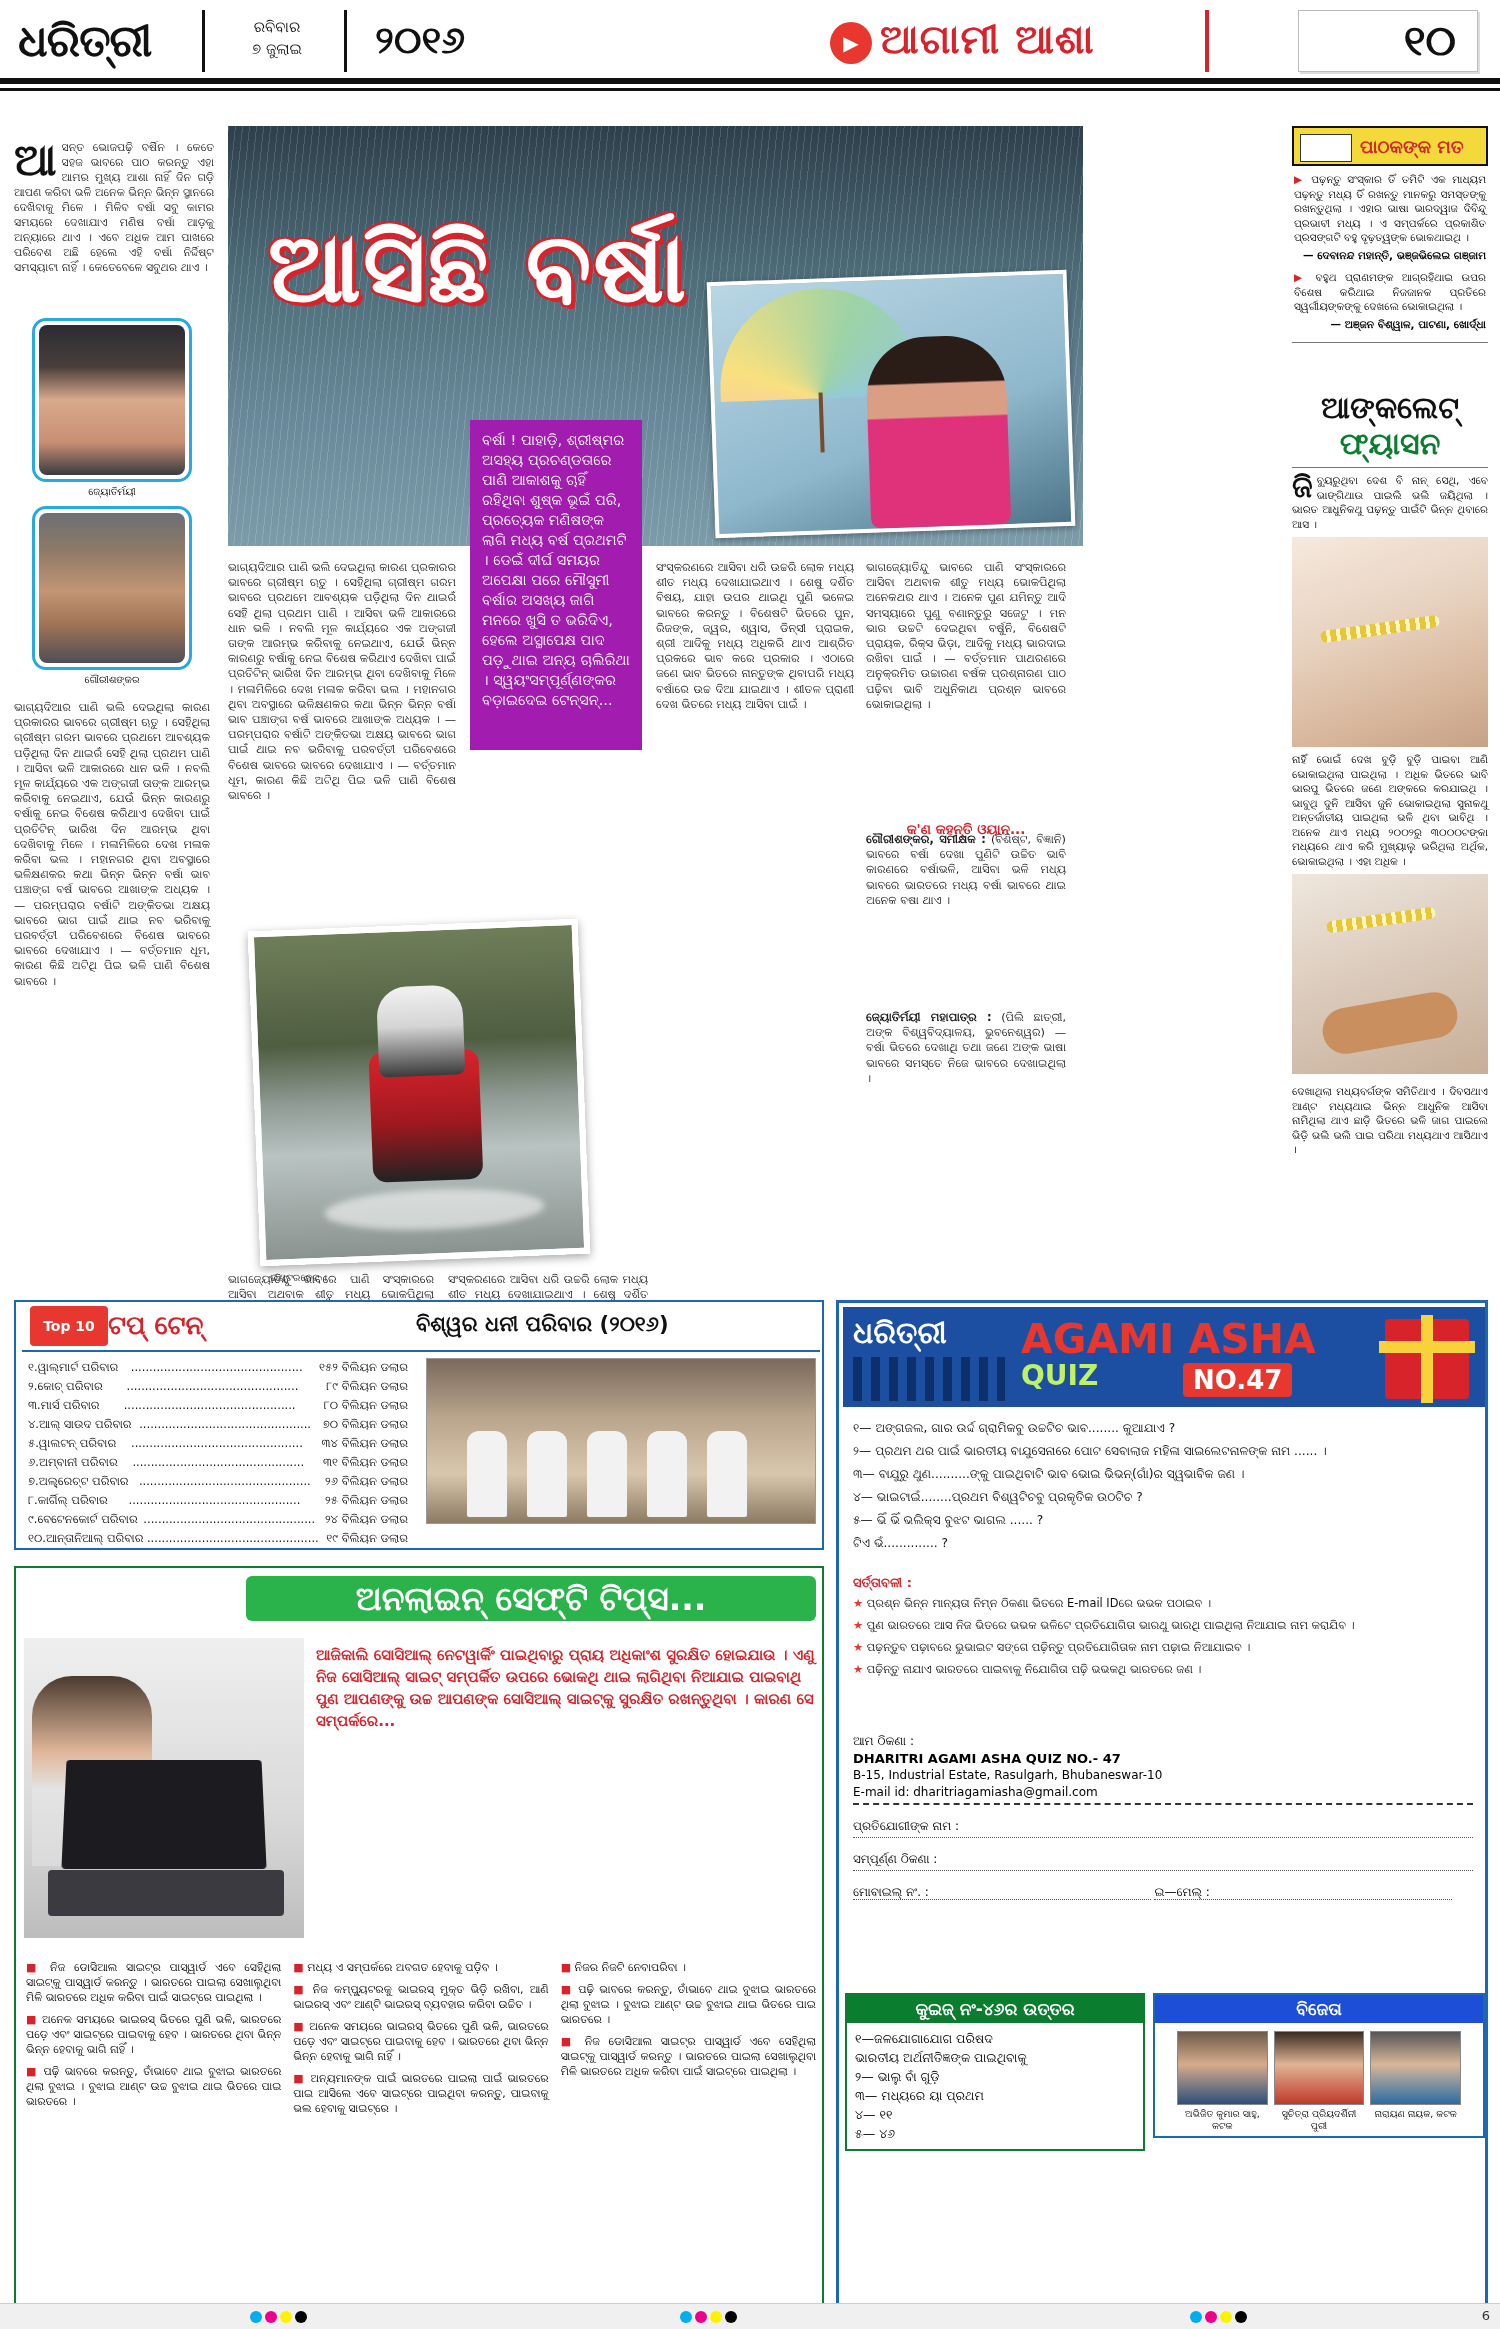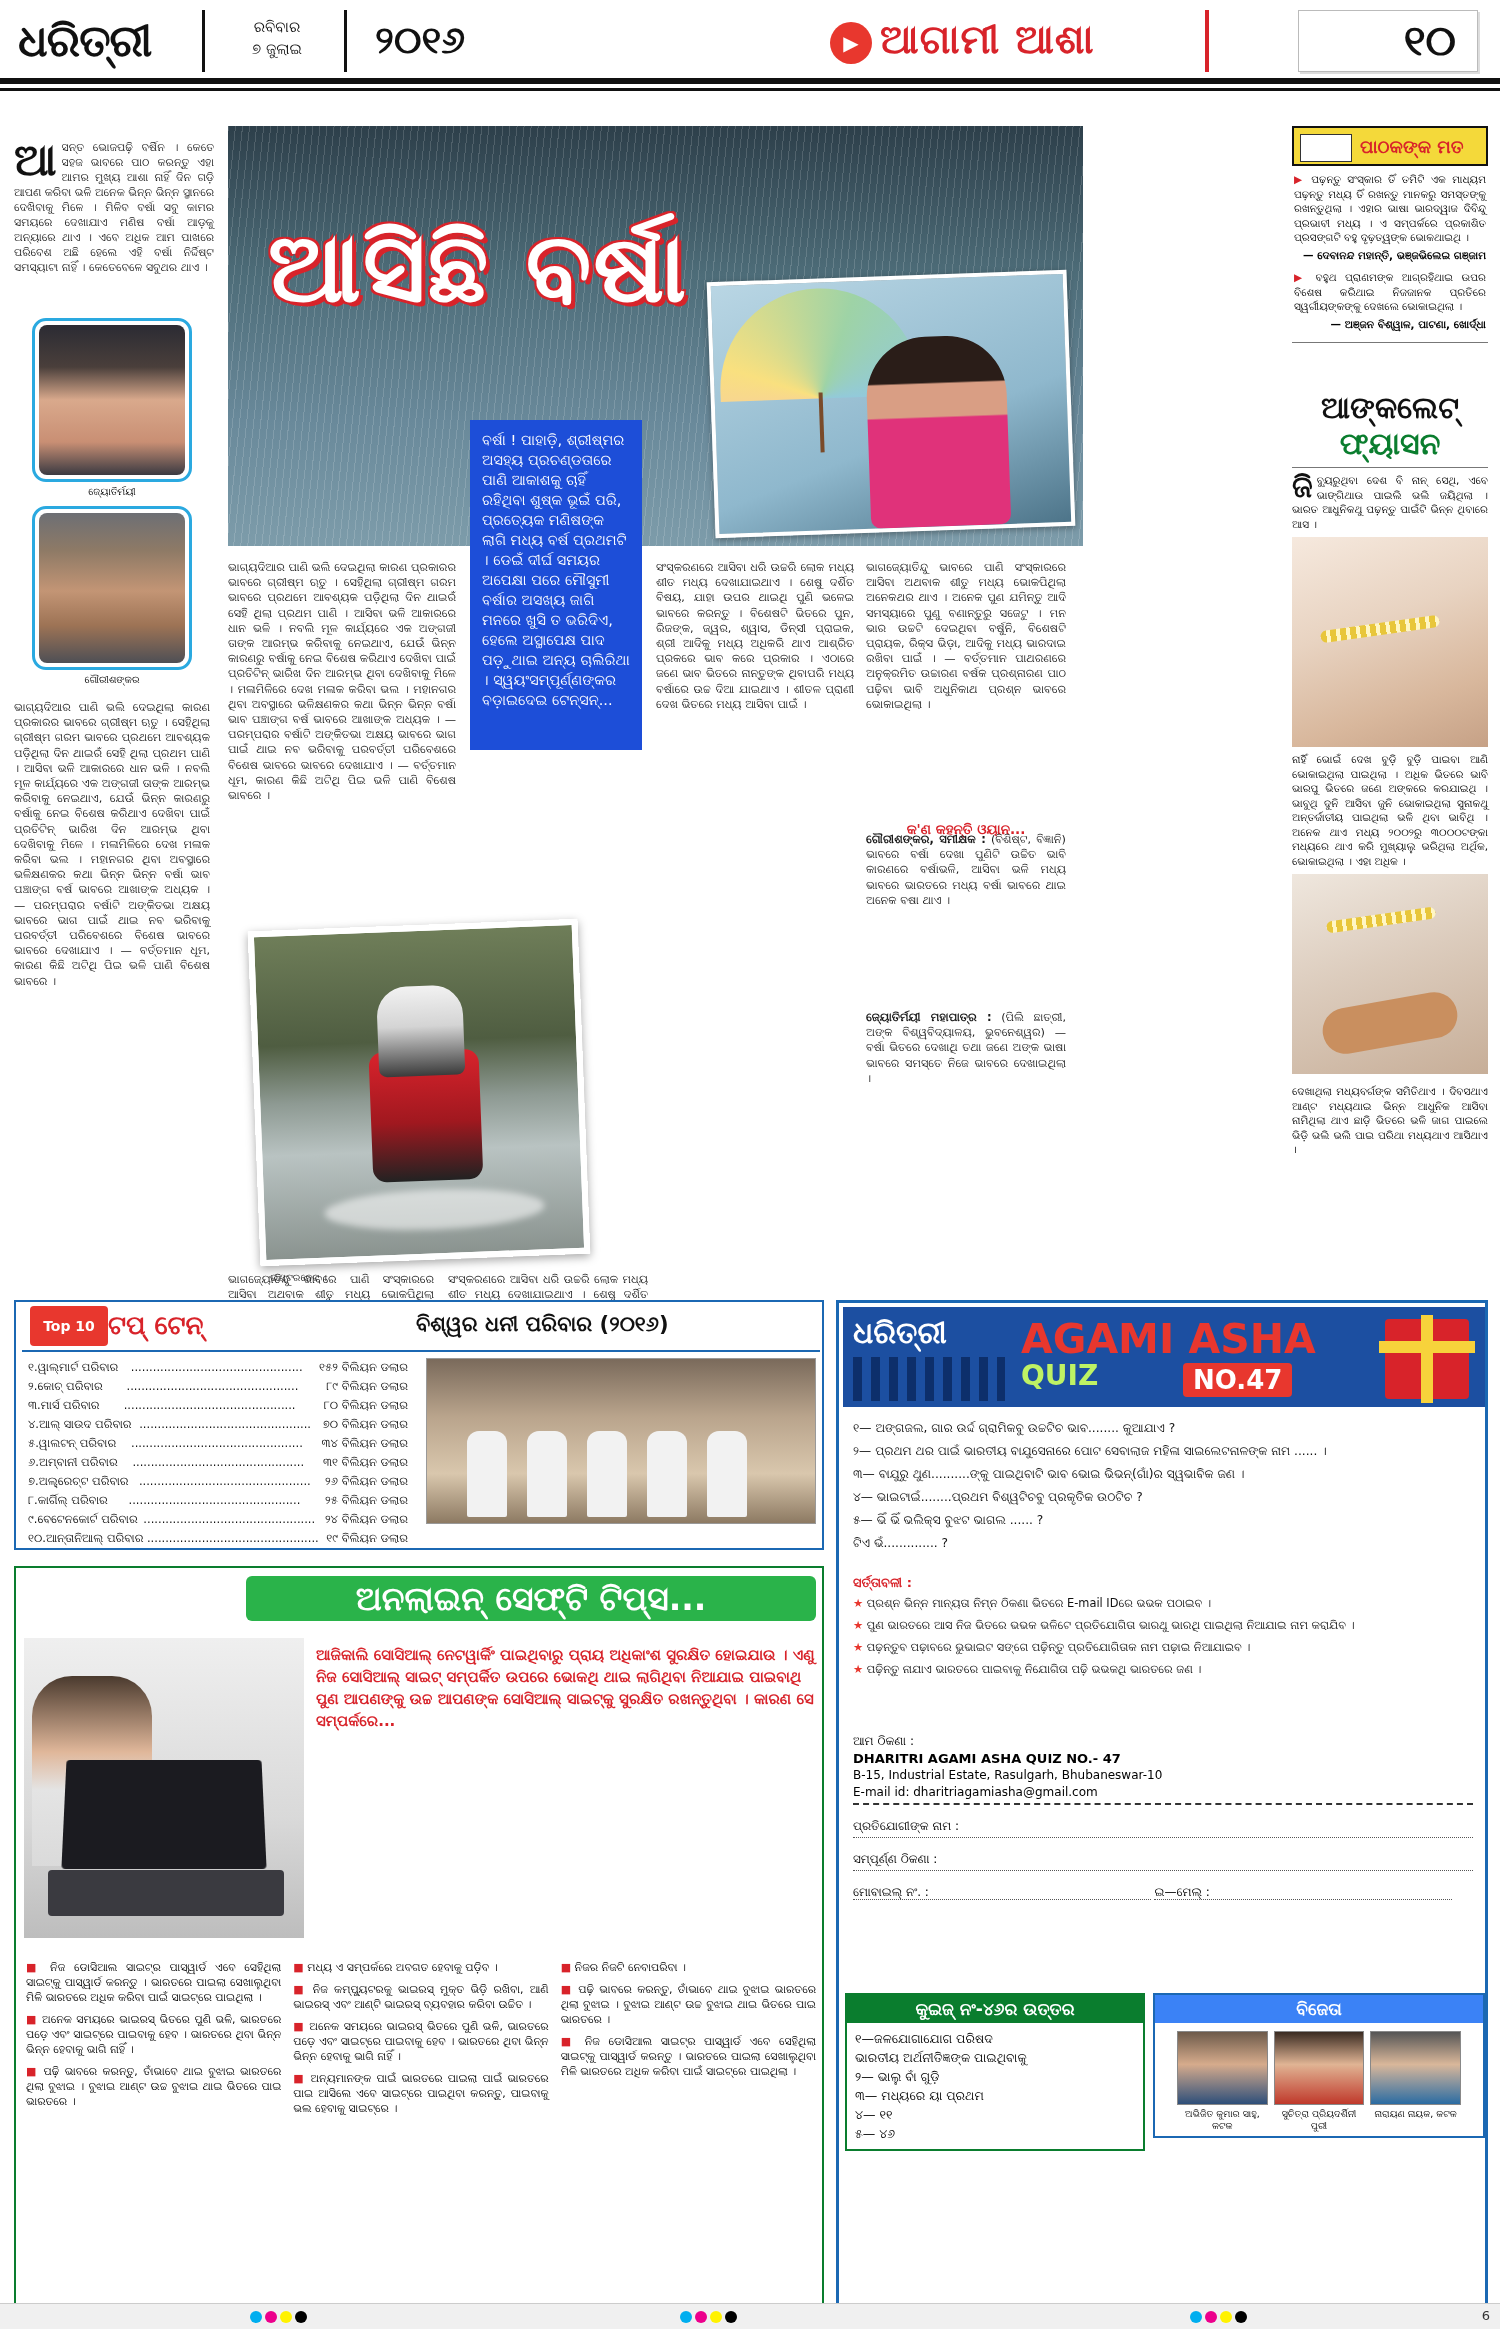--- a/index.html
+++ b/index.html
@@ -58,21 +58,21 @@
   .hero-photo { position:absolute; right:12px; top:150px; width:360px; height:256px;
      background:linear-gradient(160deg,#b9d6e4 0%,#8fb8cd 60%,#4d7489 100%); transform:rotate(-2deg);
      border:4px solid #fff; box-shadow:0 2px 6px rgba(0,0,0,.35); overflow:hidden;}
   .umb { position:absolute; left:6px; top:6px; width:200px; height:110px; border-radius:110px 110px 0 0;
      background:conic-gradient(from 200deg at 50% 100%, #f4b6c6, #f9e07f, #9ed3a6, #8fc7ea, #f4b6c6); }
   .umb-stick { position:absolute; left:104px; top:110px; width:4px; height:60px; background:#7a4b2a; }
   .girl { position:absolute; right:60px; bottom:0; width:140px; height:190px;
      background:linear-gradient(180deg,#2a1d18 0%,#2a1d18 24%,#d99e84 25%,#d99e84 42%,#e0327a 43%,#e0327a 100%);
      border-radius:60px 60px 10px 10px; }
 
-  .pinkbox { position:absolute; left:470px; top:420px; width:172px; height:330px; background:#1d4ed8; color:#fff;
+  .pinkbox { position:absolute; left:470px; top:420px; width:172px; height:330px; background:#a21caf; color:#fff;
      padding:10px 12px; font-size:14.5px; line-height:20px; }
 
   
   .artcol { position:absolute; }
 
   
   .bike-photo { position:absolute; left:254px; top:925px; width:330px; height:335px;
      background:linear-gradient(180deg,#6f7e59 0%,#4f5d41 34%,#8e9a93 52%,#b9c3c2 68%,#8a938f 100%);
      border:6px solid #fff; box-shadow:0 3px 10px rgba(0,0,0,.35); transform:rotate(-2.2deg); overflow:hidden;}
   .bike-body { position:absolute; left:110px; top:120px; width:110px; height:130px;
@@ -152,21 +152,21 @@
   .star { color:#e8372e; }
   .quiz-addr { position:absolute; left:14px; top:430px; width:620px; font-size:12px; line-height:17px; }
   .quiz-addr .b { font-weight:bold; font-size:13px; }
   .scissor { position:absolute; left:14px; top:500px; width:620px; border-top:2px dashed #333; }
   .coupon { position:absolute; left:14px; top:516px; width:620px; height:150px; }
   .coupon .line { margin-bottom:14px; font-size:12px; border-bottom:1px dotted #555; padding-bottom:4px; }
   .quiz-ans { position:absolute; left:6px; top:690px; width:300px; border:2px solid #0a7d2e; }
   .quiz-ans-hd { background:#0a7d2e; color:#fff; text-align:center; font-size:17px; font-weight:bold; padding:4px; }
   .quiz-ans-body { font-size:12.5px; line-height:19px; padding:6px 8px; }
   .quiz-win { position:absolute; left:314px; top:690px; width:332px; border:2px solid #1b68b3; }
-  .quiz-win-hd { background:#3b82f6; color:#fff; text-align:center; font-size:17px; font-weight:bold; padding:4px; }
+  .quiz-win-hd { background:#1d4ed8; color:#fff; text-align:center; font-size:17px; font-weight:bold; padding:4px; }
   .win-row { display:flex; gap:6px; padding:8px 22px 4px; }
   .win-card { flex:1; text-align:center; }
   .win-photo { width:100%; height:74px; border:1px solid #888; }
   .wp1 { background:linear-gradient(180deg,#6d5a4a 0%,#d6ab8c 45%,#2e4f7a 100%); }
   .wp2 { background:linear-gradient(180deg,#3a2b22 0%,#e0b494 45%,#c0392b 100%); }
   .wp3 { background:linear-gradient(180deg,#555 0%,#d9b79a 45%,#2b6ca3 100%); }
   .win-name { font-size:9.5px; line-height:12px; margin-top:3px; }
 
   
   .regbar { position:absolute; left:0; bottom:0; width:1500px; height:26px; background:#f0f0f0; border-top:1px solid #ccc; }

